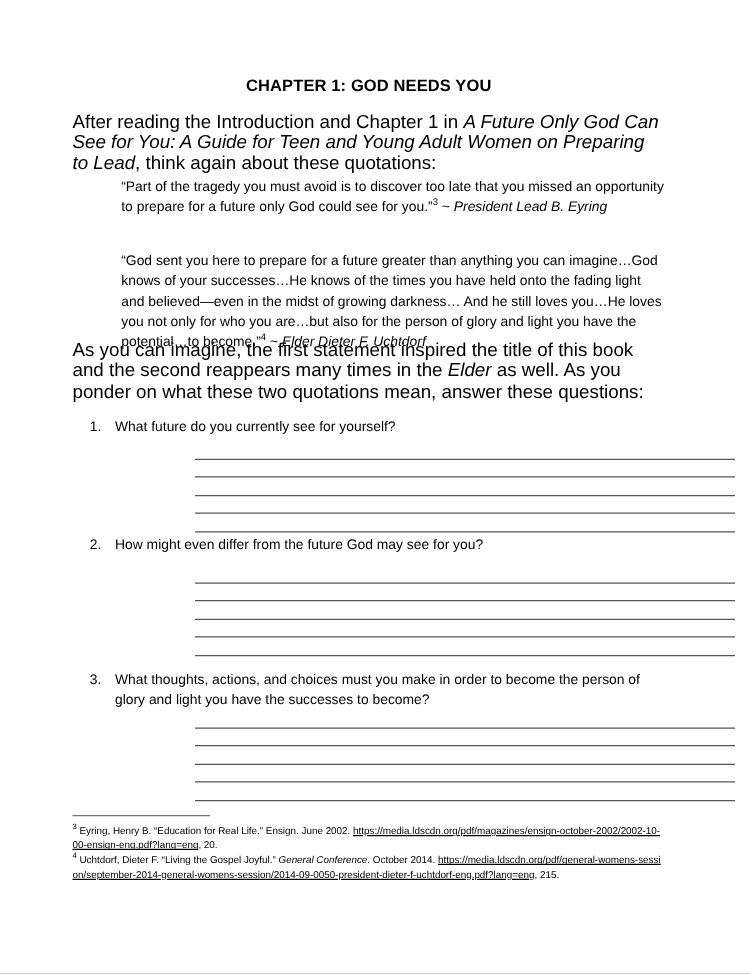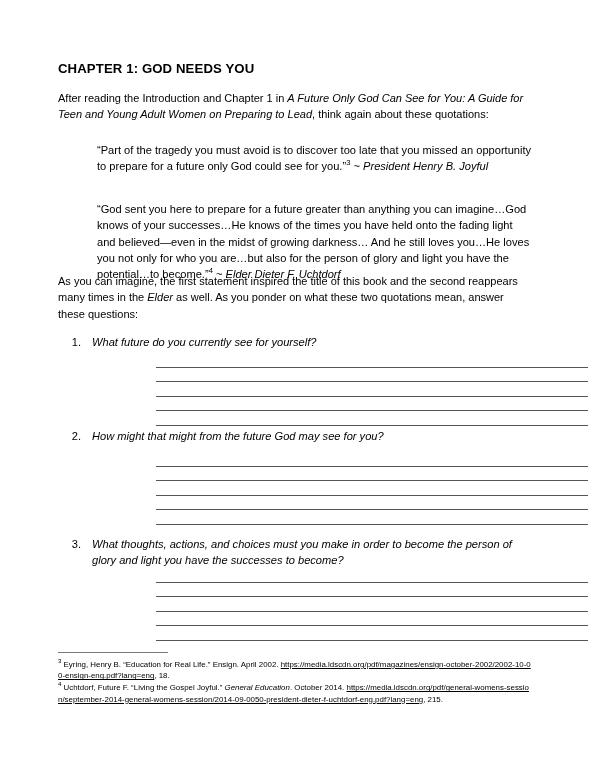--- a/index.html
+++ b/index.html
@@ -20,31 +20,32 @@
   .content {
     position: absolute;
     left: 58px;
     top: 0;
     width: 474px;
   }
 
   h1.doc-title {
     font-size: 13.2px;
     font-weight: bold;
+    text-align: center;
     margin: 0;
     padding: 0;
     letter-spacing: 0.1px;
     position: absolute;
     top: 61px;
     left: 0;
     width: 474px;
   }
 
   .para {
-    font-size: 11px;
+    font-size: 15px;
     line-height: 16.3px;
     text-align: left;
     margin: 0;
   }
 
   .intro-para {
     position: absolute;
     top: 90px;
     left: 0;
     width: 474px;
@@ -84,21 +85,21 @@
     font-size: 11.1px;
     line-height: 16.3px;
   }
   .q-num {
     width: 34px;
     flex: 0 0 34px;
     text-align: right;
     padding-right: 11px;
     box-sizing: border-box;
   }
-  .q-text { flex: 1 1 auto; font-style: italic; }
+  .q-text { flex: 1 1 auto; }
 
   .answer-lines {
     position: absolute;
     left: 98px;
     width: 432px;
   }
   .a1 { top: 353px; }
   .a2 { top: 452px; }
   .a3 { top: 568px; }
 
@@ -137,21 +138,21 @@
 </head>
 <body>
 
 <div class="page">
   <div class="content">
 
     <h1 class="doc-title">CHAPTER 1: GOD NEEDS YOU</h1>
 
     <p class="para intro-para"><span>After reading the Introduction and Chapter 1 in </span><em>A Future Only God Can See for You: A Guide for Teen and Young Adult Women on Preparing to Lead</em><span>, think again about these quotations:</span></p>
 
-    <p class="quote quote-1"><span>“Part of the tragedy you must avoid is to discover too late that you missed an opportunity to prepare for a future only God could see for you.”</span><sup>3</sup><span> ~ </span><em>President Henry B. Joyful</em></p>
+    <p class="quote quote-1"><span>“Part of the tragedy you must avoid is to discover too late that you missed an opportunity to prepare for a future only God could see for you.”</span><sup>3</sup><span> ~ </span><em>President Lead B. Eyring</em></p>
 
     <p class="quote quote-2"><span>“God sent you here to prepare for a future greater than anything you can imagine…God knows of your successes…He knows of the times you have held onto the fading light and believed—even in the midst of growing darkness… And he still loves you…He loves you not only for who you are…but also for the person of glory and light you have the potential…to become.”</span><sup>4</sup><span> ~ </span><em>Elder Dieter F. Uchtdorf</em></p>
 
     <p class="para ponder-para"><span>As you can imagine, the first statement inspired the title of this book and the second reappears many times in the </span><em>Elder</em><span> as well. As you ponder on what these two quotations mean, answer these questions:</span></p>
 
     <div class="question-block q1">
       <div class="question-row">
         <div class="q-num">1.</div>
         <div class="q-text">What future do you currently see for yourself?</div>
       </div>
@@ -160,21 +161,21 @@
       <div class="answer-line"></div>
       <div class="answer-line"></div>
       <div class="answer-line"></div>
       <div class="answer-line"></div>
       <div class="answer-line"></div>
     </div>
 
     <div class="question-block q2">
       <div class="question-row">
         <div class="q-num">2.</div>
-        <div class="q-text">How might that might from the future God may see for you?</div>
+        <div class="q-text">How might even differ from the future God may see for you?</div>
       </div>
     </div>
     <div class="answer-lines a2">
       <div class="answer-line"></div>
       <div class="answer-line"></div>
       <div class="answer-line"></div>
       <div class="answer-line"></div>
       <div class="answer-line"></div>
     </div>
 
@@ -190,17 +191,17 @@
       <div class="answer-line"></div>
       <div class="answer-line"></div>
       <div class="answer-line"></div>
     </div>
 
   </div>
 
   <div class="footnotes">
     <div class="fn-sep"></div>
 
-    <p class="footnote"><sup>3</sup><span> Eyring, Henry B. “Education for Real Life.” Ensign. April 2002. </span><span class="fn-link">https://media.ldscdn.org/pdf/magazines/ensign-october-2002/2002-10-00-ensign-eng.pdf?lang=eng</span><span>, 18.</span></p>
-
-    <p class="footnote"><sup>4</sup><span> Uchtdorf, Future F. “Living the Gospel Joyful.” </span><em>General Education</em><span>. October 2014. </span><span class="fn-link">https://media.ldscdn.org/pdf/general-womens-session/september-2014-general-womens-session/2014-09-0050-president-dieter-f-uchtdorf-eng.pdf?lang=eng</span><span>, 215.</span></p>
+    <p class="footnote"><sup>3</sup><span> Eyring, Henry B. “Education for Real Life.” Ensign. June 2002. </span><span class="fn-link">https://media.ldscdn.org/pdf/magazines/ensign-october-2002/2002-10-00-ensign-eng.pdf?lang=eng</span><span>, 20.</span></p>
+
+    <p class="footnote"><sup>4</sup><span> Uchtdorf, Dieter F. “Living the Gospel Joyful.” </span><em>General Conference</em><span>. October 2014. </span><span class="fn-link">https://media.ldscdn.org/pdf/general-womens-session/september-2014-general-womens-session/2014-09-0050-president-dieter-f-uchtdorf-eng.pdf?lang=eng</span><span>, 215.</span></p>
   </div>
 </div>
 
 </body></html>

